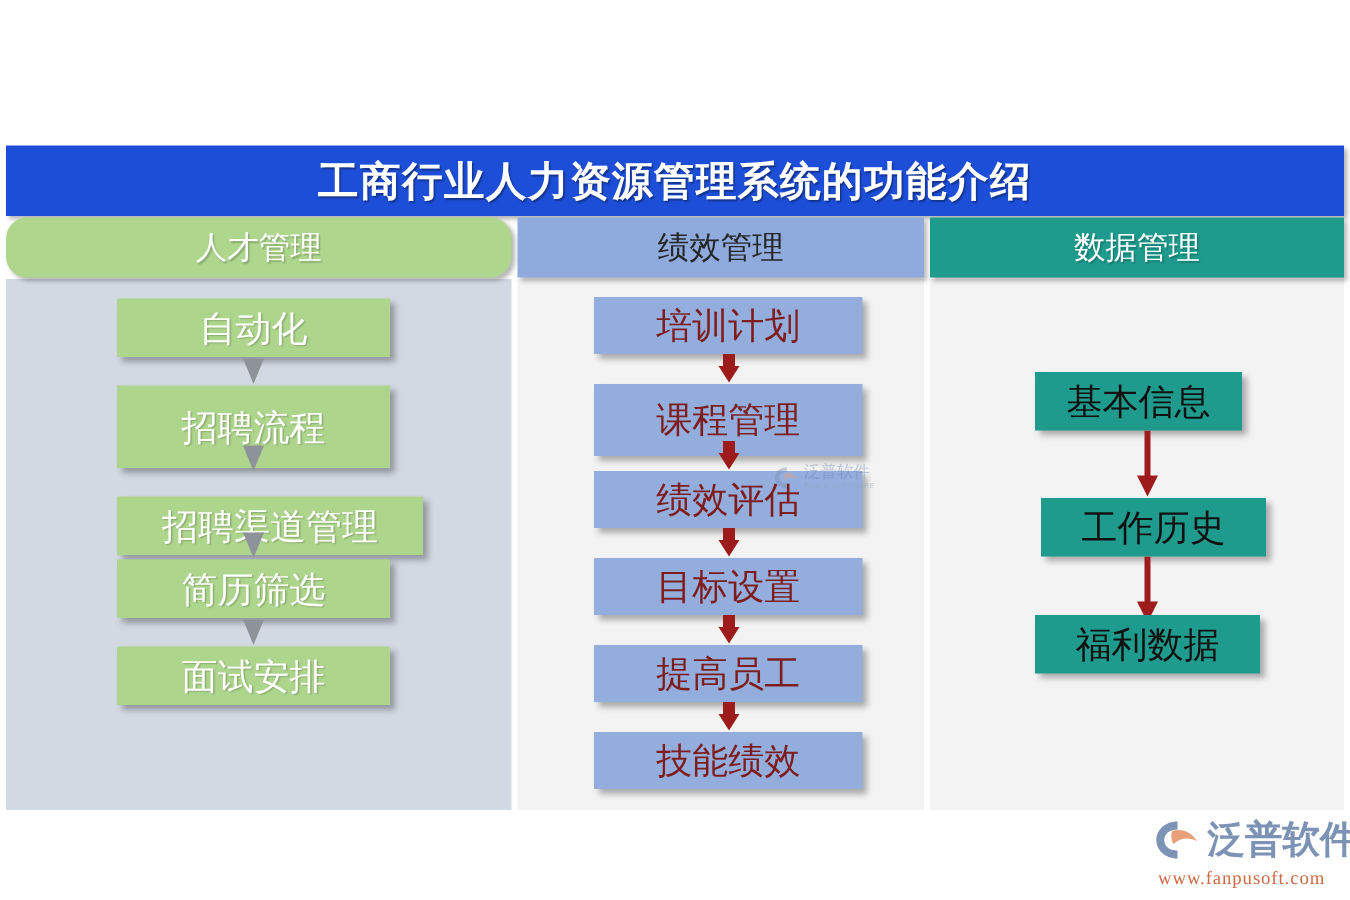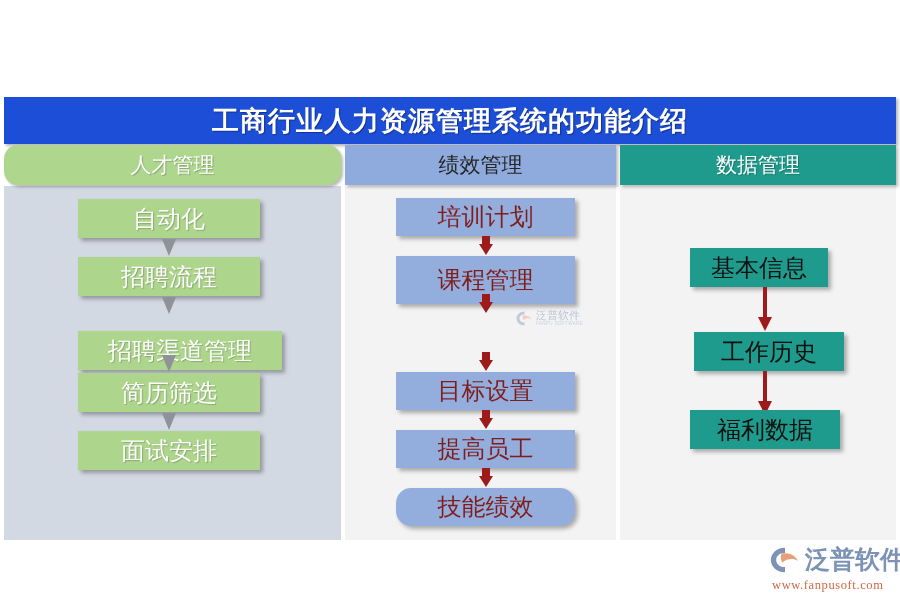--- a/index.html
+++ b/index.html
@@ -207,21 +207,21 @@
 
   <div class="flow-box green" style="left:78px; top:199px; width:182px; height:39px;">
     <span>自动化</span>
   </div>
   <div class="arrow" style="left:161px; top:238px;">
     <svg width="16" height="20" viewBox="0 0 16 20">
       <polygon points="1,1 15,1 8,18" fill="#8E9299"></polygon>
     </svg>
   </div>
 
-  <div class="flow-box green" style="left:78px; top:257px; width:182px; height:39px;">
+  <div class="flow-box green" style="left:78px; top:257px; width:182px; height:55px;">
     <span>招聘流程</span>
   </div>
   <div class="arrow" style="left:161px; top:296px;">
     <svg width="16" height="20" viewBox="0 0 16 20">
       <polygon points="1,1 15,1 8,18" fill="#8E9299"></polygon>
     </svg>
   </div>
 
   <div class="flow-box green" style="left:78px; top:331px; width:204px; height:39px;">
     <span>招聘渠道管理</span>
@@ -256,20 +256,23 @@
 
   <div class="flow-box blue" style="left:396px; top:256px; width:179px; height:48px;">
     <span>课程管理</span>
   </div>
   <div class="arrow" style="left:478px; top:294px;">
     <svg width="16" height="20" viewBox="0 0 16 20">
       <polygon points="4,0 12,0 12,8 15,8 8,19 1,8 4,8" fill="#9E1B1B"></polygon>
     </svg>
   </div>
 
+  <div class="flow-box blue" style="left:396px; top:314px; width:179px; height:38px;">
+    <span>绩效评估</span>
+  </div>
   <div class="arrow" style="left:478px; top:352px;">
     <svg width="16" height="20" viewBox="0 0 16 20">
       <polygon points="4,0 12,0 12,8 15,8 8,19 1,8 4,8" fill="#9E1B1B"></polygon>
     </svg>
   </div>
 
   <div class="flow-box blue" style="left:396px; top:372px; width:179px; height:38px;">
     <span>目标设置</span>
   </div>
   <div class="arrow" style="left:478px; top:410px;">
@@ -280,21 +283,21 @@
 
   <div class="flow-box blue" style="left:396px; top:430px; width:179px; height:38px;">
     <span>提高员工</span>
   </div>
   <div class="arrow" style="left:478px; top:468px;">
     <svg width="16" height="20" viewBox="0 0 16 20">
       <polygon points="4,0 12,0 12,8 15,8 8,19 1,8 4,8" fill="#9E1B1B"></polygon>
     </svg>
   </div>
 
-  <div class="flow-box blue" style="left:396px; top:488px; width:179px; height:38px;border-radius:15px;">
+  <div class="flow-box blue" style="left:396px; top:488px; width:179px; height:38px;">
     <span>技能绩效</span>
   </div>
 
   <div class="flow-box teal" style="left:690px; top:248px; width:138px; height:39px;">
     <span>基本信息</span>
   </div>
   <div class="arrow" style="left:757px; top:287px;">
     <svg width="16" height="45" viewBox="0 0 16 45">
       <rect x="6" y="0" width="4" height="32" fill="#9E1B1B"></rect>
       <polygon points="1,30 15,30 8,44" fill="#9E1B1B"></polygon>

